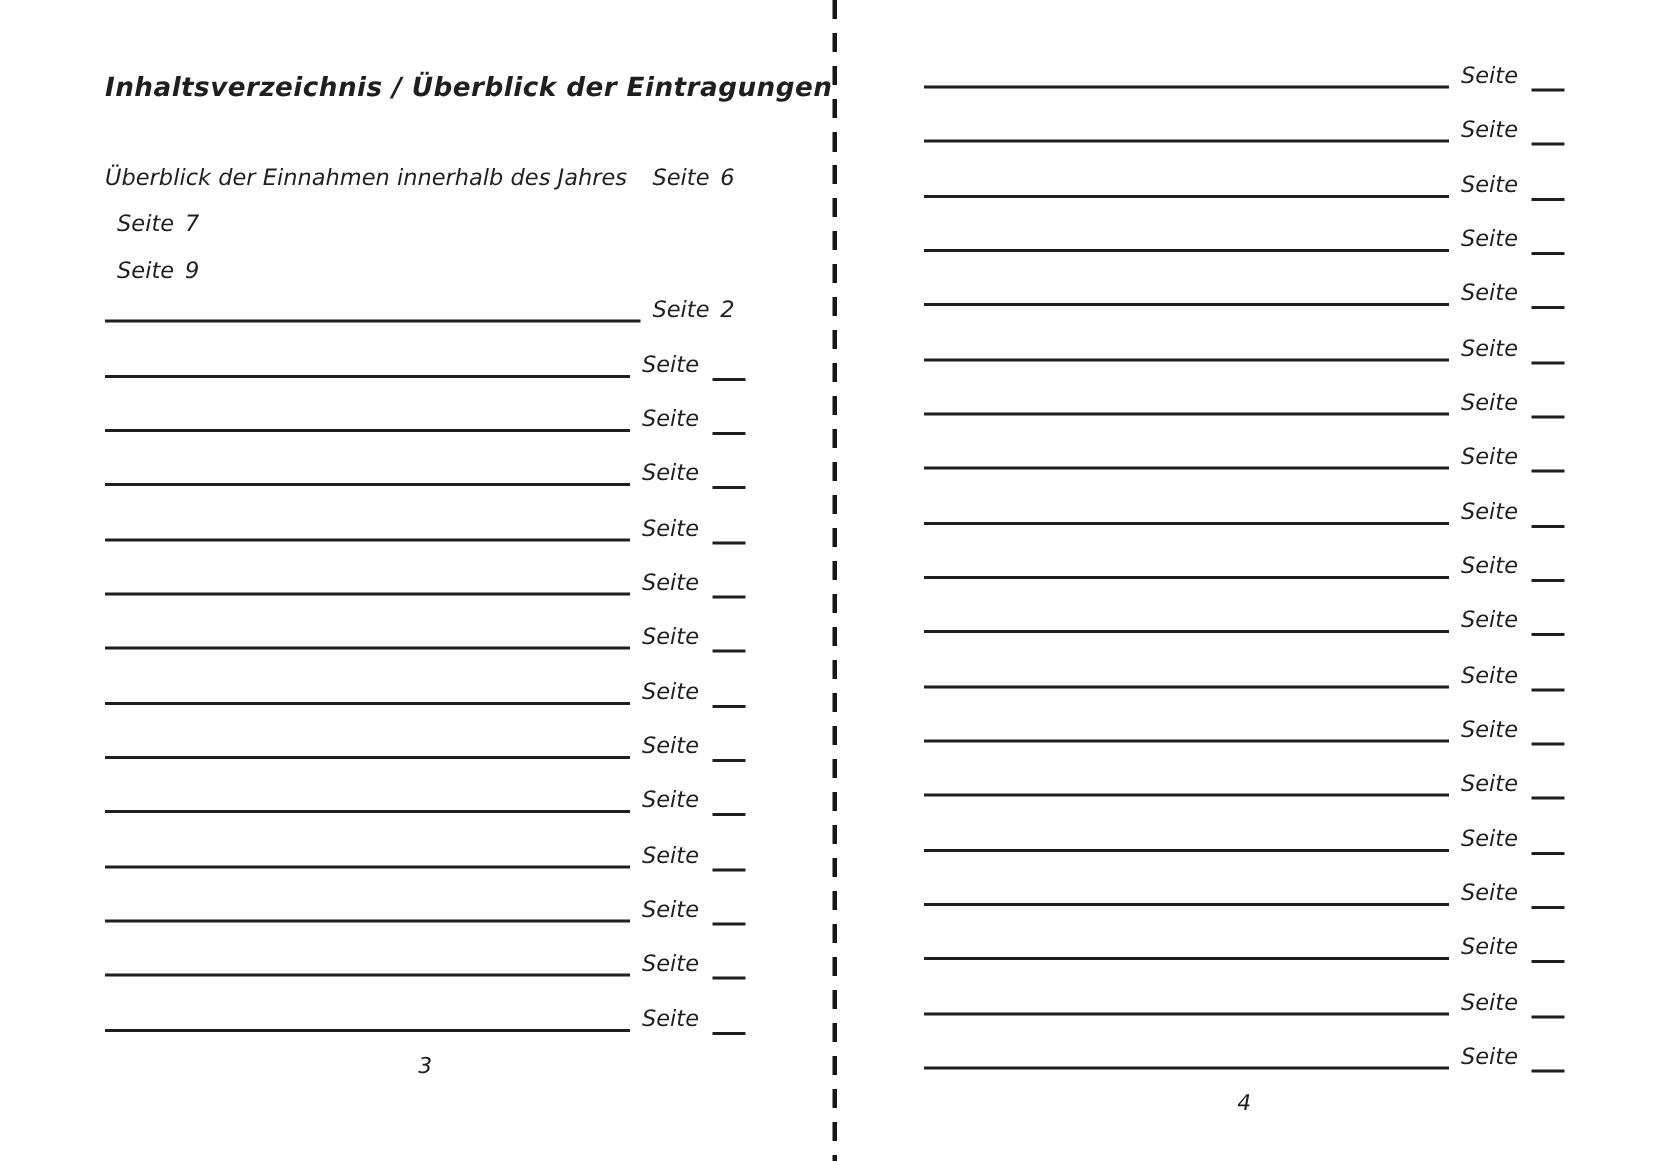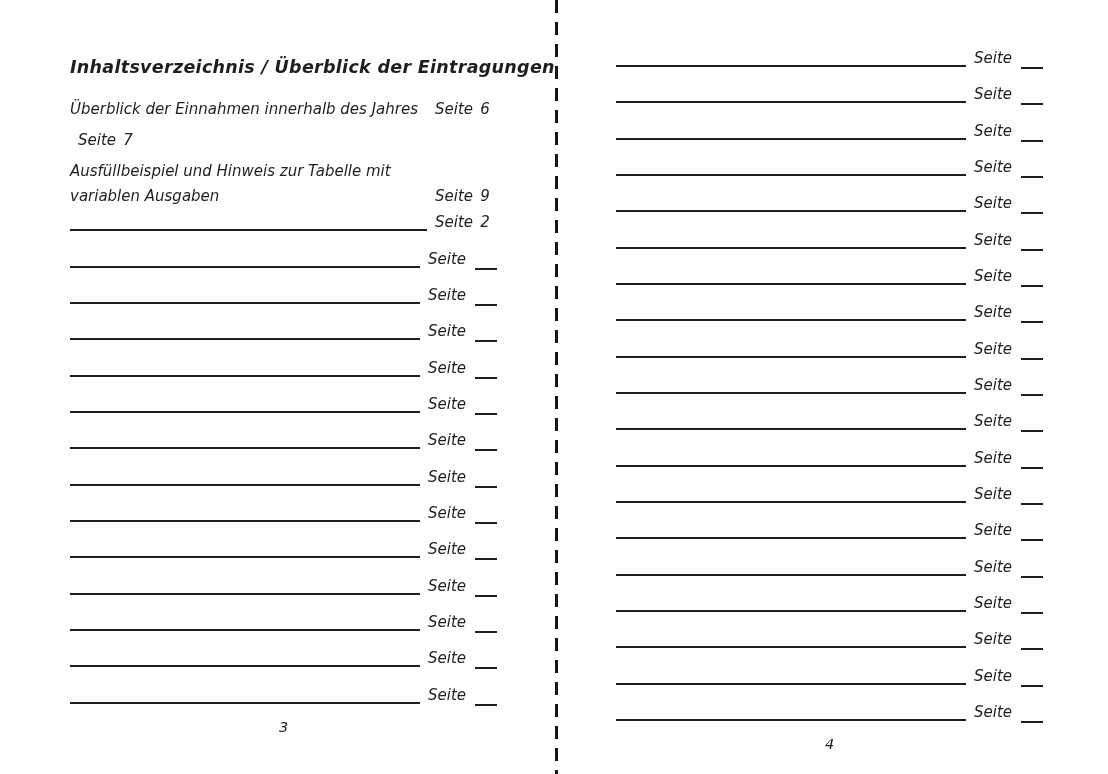--- a/index.html
+++ b/index.html
@@ -14,34 +14,34 @@
   .spread { position: absolute; inset: 0; }
 
   
   .divider {
     position: absolute; left: 555px; top: 0;
     width: 3px; height: 774px;
     background: repeating-linear-gradient(180deg, #161616 0 13px, transparent 13px 22px);
   }
 
   
-  .page { position: absolute; top: 8px; height: 654px; box-sizing: border-box; }
+  .page { position: absolute; top: 0; height: 654px; box-sizing: border-box; }
   .page-left  { left: 0;     width: 556px; padding: 0 59px 0 70px; }
   .page-right { left: 557px; width: 551px; padding: 0 65px 0 59px; }
 
   .page-title {
     margin-top: 46px;
     font-size: 17.5px; font-weight: bold;
     letter-spacing: 0.3px;
     text-align: center; white-space: nowrap;
     line-height: 26px;
   }
 
   
-  .entries { margin-top: 17px; }
+  .entries { margin-top: 34px; }
   .entry-row {
     display: flex; align-items: flex-end;
     font-size: 15px; line-height: 25px;
     margin-top: 6px;
   }
   .entry-row:first-child { margin-top: 0; }
   .entry-label { flex: 1; }
 
   
   .ref { display: flex; margin-left: 8px; font-size: 15px; line-height: 25px; }
@@ -91,21 +91,20 @@
       </div>
 
       <div class="entry-row">
         <div class="ref">
           <span class="seite">Seite</span>
           <span class="num">7</span>
         </div>
       </div>
 
       <div class="entry-row">
-        <div class="entry-label">Ausfüllbeispiel und Hinweis zur Tabelle mit variablen Ausgaben</div>
         <div class="ref">
           <span class="seite">Seite</span>
           <span class="num">9</span>
         </div>
       </div>
     </div>
 
     <div class="toc-rows-left">
 
       <div class="toc-row">

